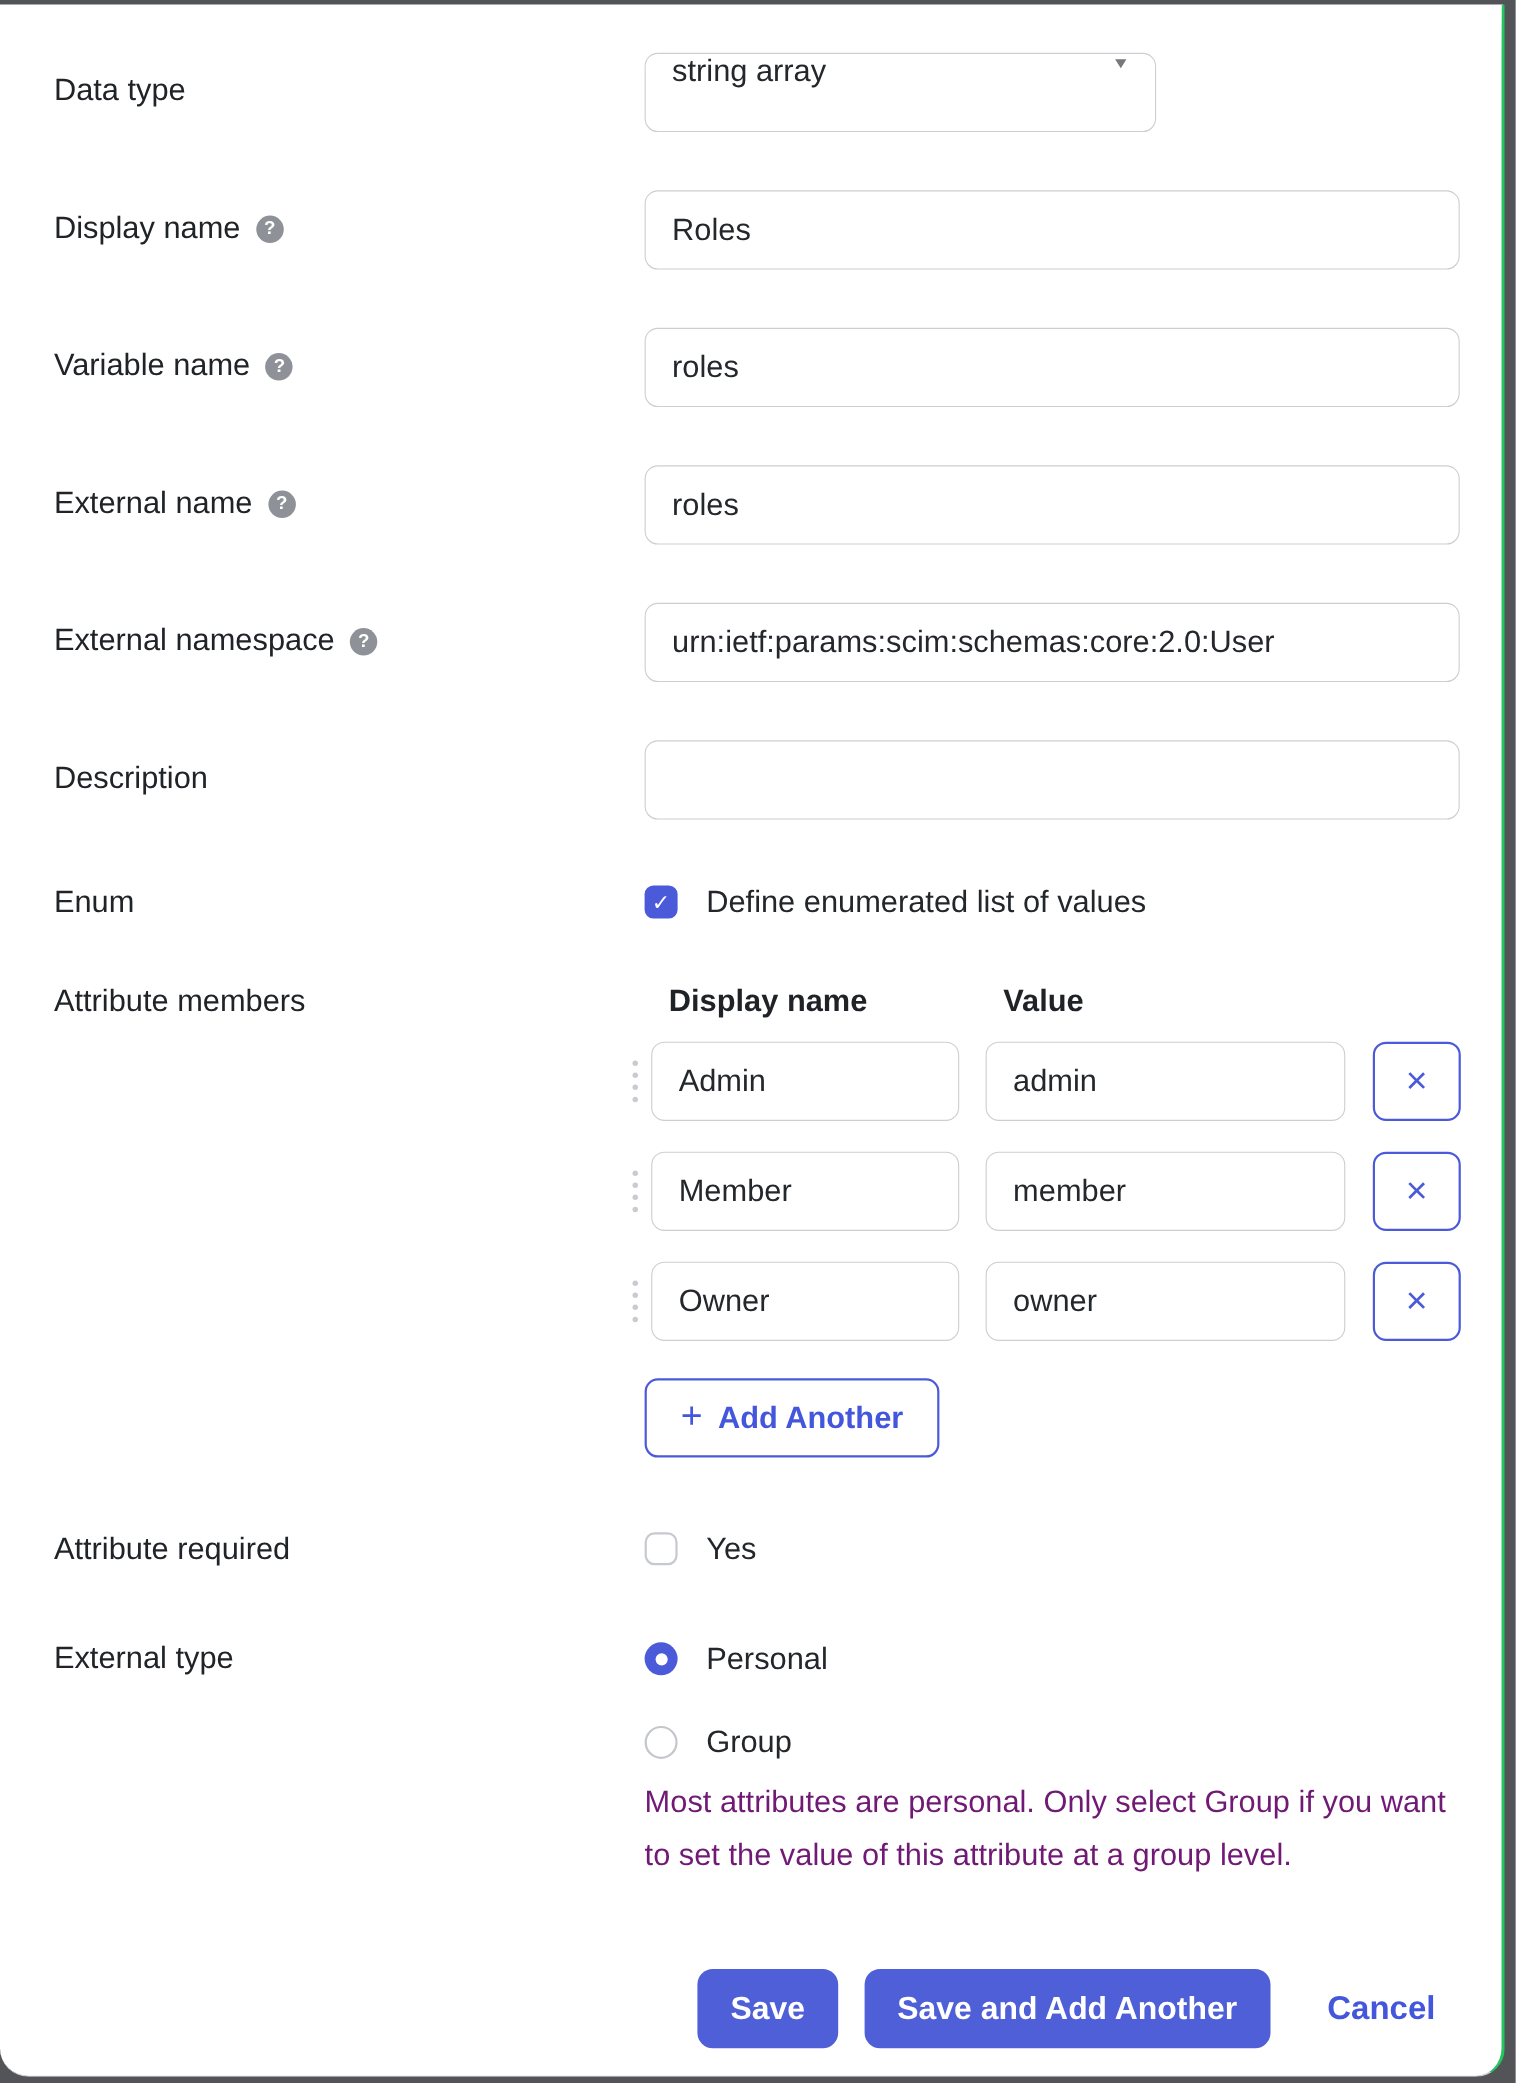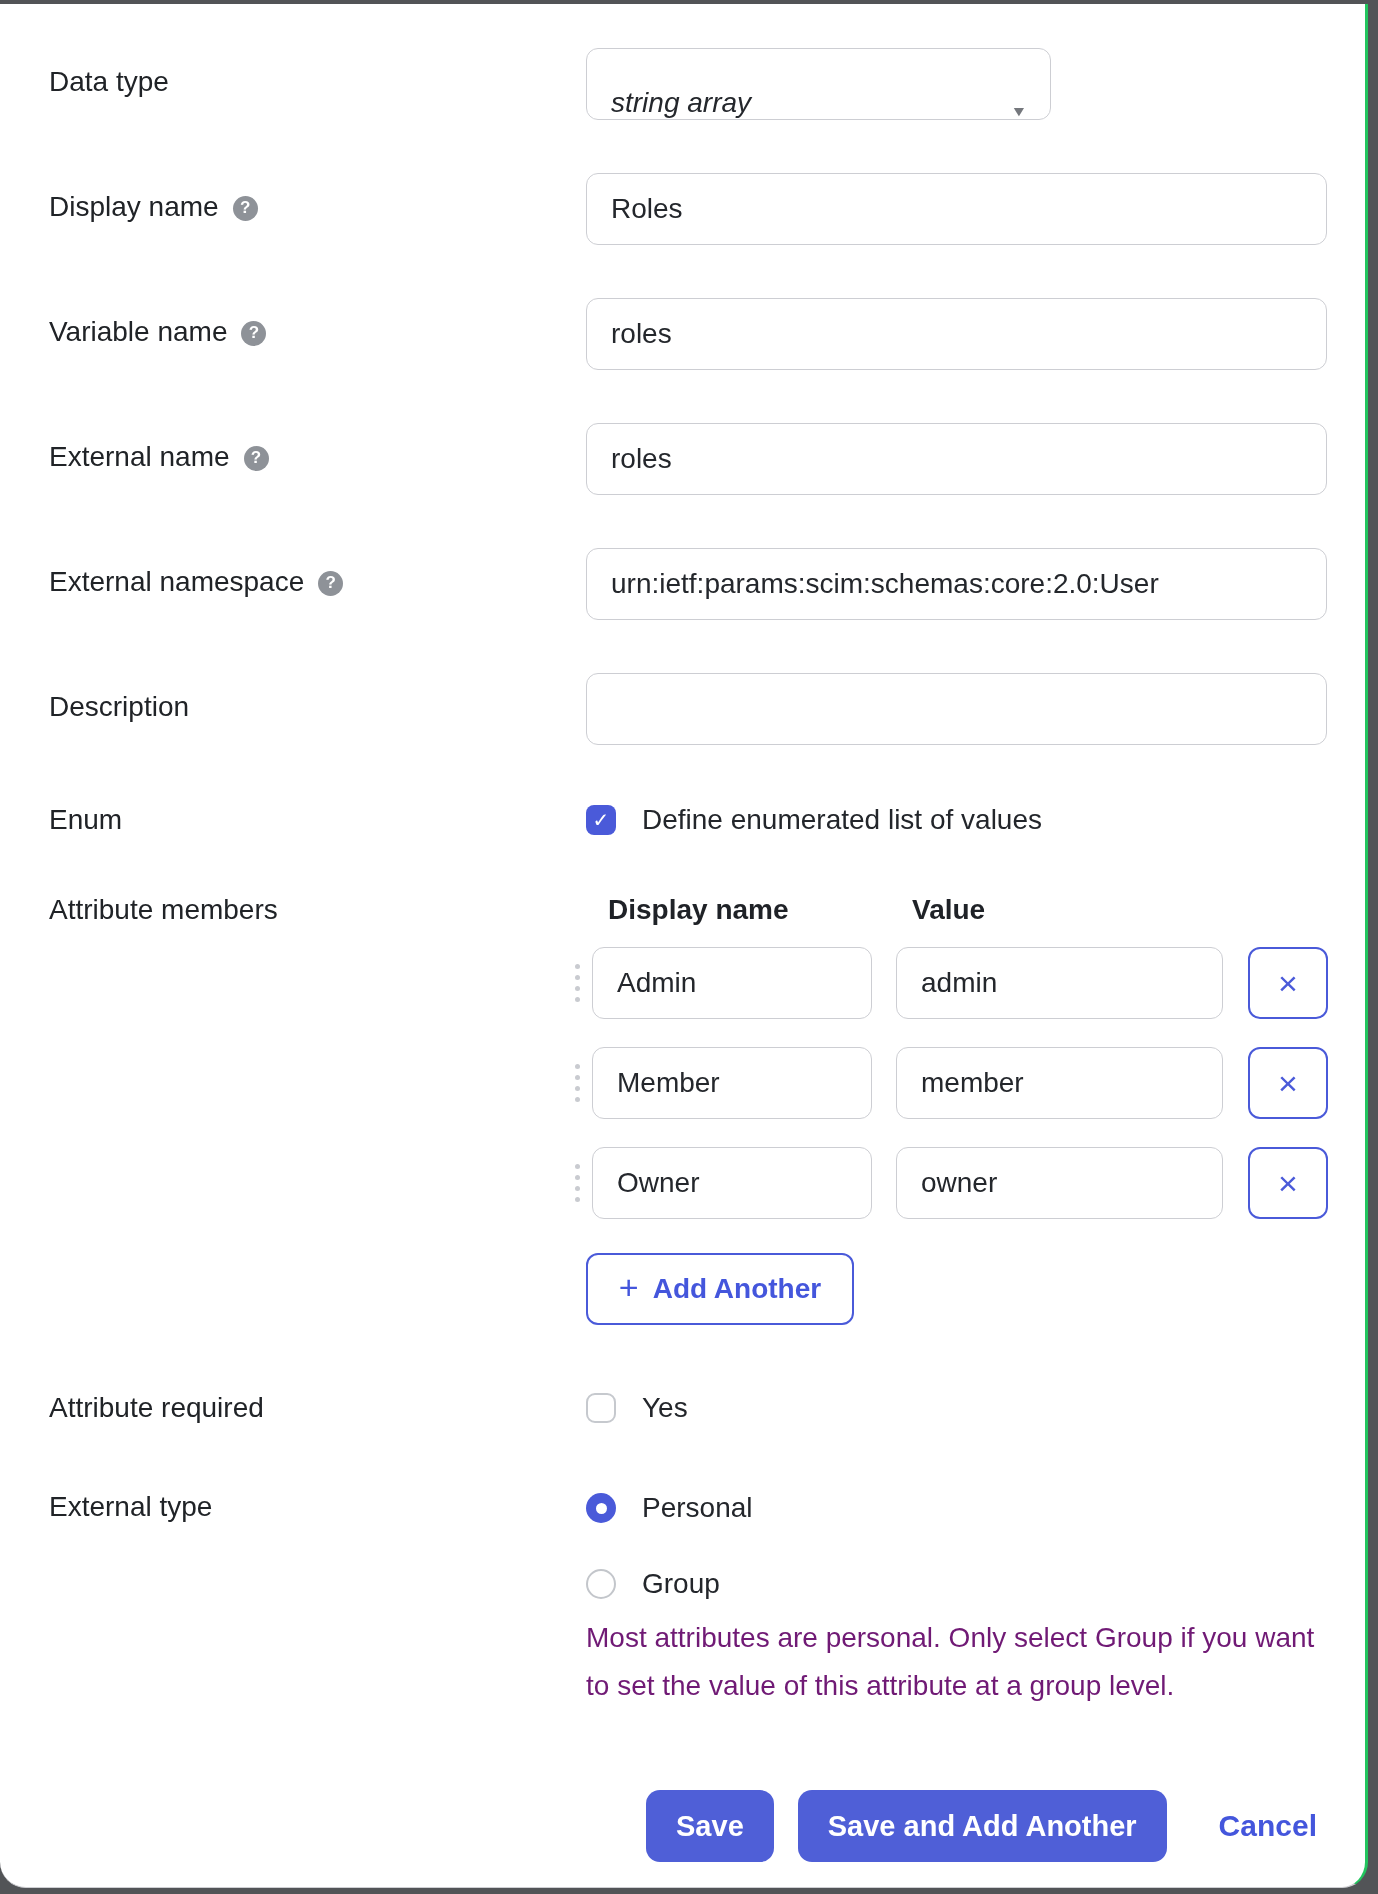--- a/index.html
+++ b/index.html
@@ -19,21 +19,21 @@
   .help { display:inline-flex; width:25px; height:25px; border-radius:50%;
           background:#8e9298; color:#ffffff; font-size:17px; font-weight:700;
           align-items:center; justify-content:center; margin-left:14px;
           vertical-align:3px; cursor:default; }
 
   .text-input, .select {
     width:741px; height:72px; border:1px solid #cdced3; border-radius:12px;
     background:#ffffff; font-family:"Liberation Sans","DejaVu Sans",sans-serif;
     font-size:28px; color:#24272c; padding:0 24px; outline:none;
   }
-  .select { width:465px; display:flex; align-items:flex-end; justify-content:space-between; cursor:pointer;font-style:italic; }
+  .select { width:465px; display:flex; align-items:flex-start; justify-content:space-between; cursor:pointer; }
   .select-arrow { font-size:14px; color:#75787d; transform:scaleX(1.25); }
 
   .mt-first { margin-top:44px; }
   .mt-field { margin-top:53px; }
 
   
   .enum-row { margin-top:59px; align-items:center; }
   .enum-row .lbl { line-height:30px; }
   .checkbox { width:30px; height:30px; border-radius:8px; flex:none; cursor:pointer; }
   .checkbox.checked { background:#4a5ad9; color:#fff; display:flex; align-items:center;
@@ -74,21 +74,21 @@
   .option-line + .option-line { margin-top:44px; }
   .radio { width:30px; height:30px; border-radius:50%; flex:none; cursor:pointer; position:relative; }
   .radio.selected { background:#4a5ad9; }
   .radio.selected::after { content:""; position:absolute; left:50%; top:50%; width:11px; height:11px;
                            margin:-5.5px 0 0 -5.5px; border-radius:50%; background:#ffffff; }
   .radio.unselected { border:2px solid #c3c6cb; background:#fff; }
   .radio-label { font-size:28px; color:#23262b; margin-left:26px; }
   .helper { margin-top:14px; width:736px; font-size:28px; line-height:48px; color:#701a75; }
 
   
-  .footer { margin-top:80px; display:flex; justify-content:flex-end; align-items:center; padding-right:48px; }
+  .footer { margin-top:80px; display:flex; justify-content:flex-end; align-items:center; padding-right:60px; }
   .btn-primary { height:72px; border:none; border-radius:14px; background:#4f5fd7; color:#ffffff;
                  font-size:29px; font-weight:700; padding:0 30px; cursor:pointer;
                  font-family:"Liberation Sans","DejaVu Sans",sans-serif; }
   .btn-save-add { margin-left:24px; }
   .btn-link { margin-left:52px; background:none; border:none; color:#4456dc; font-size:30px;
               font-weight:700; cursor:pointer; font-family:"Liberation Sans","DejaVu Sans",sans-serif; }
 </style>
 </head>
 <body>
 

